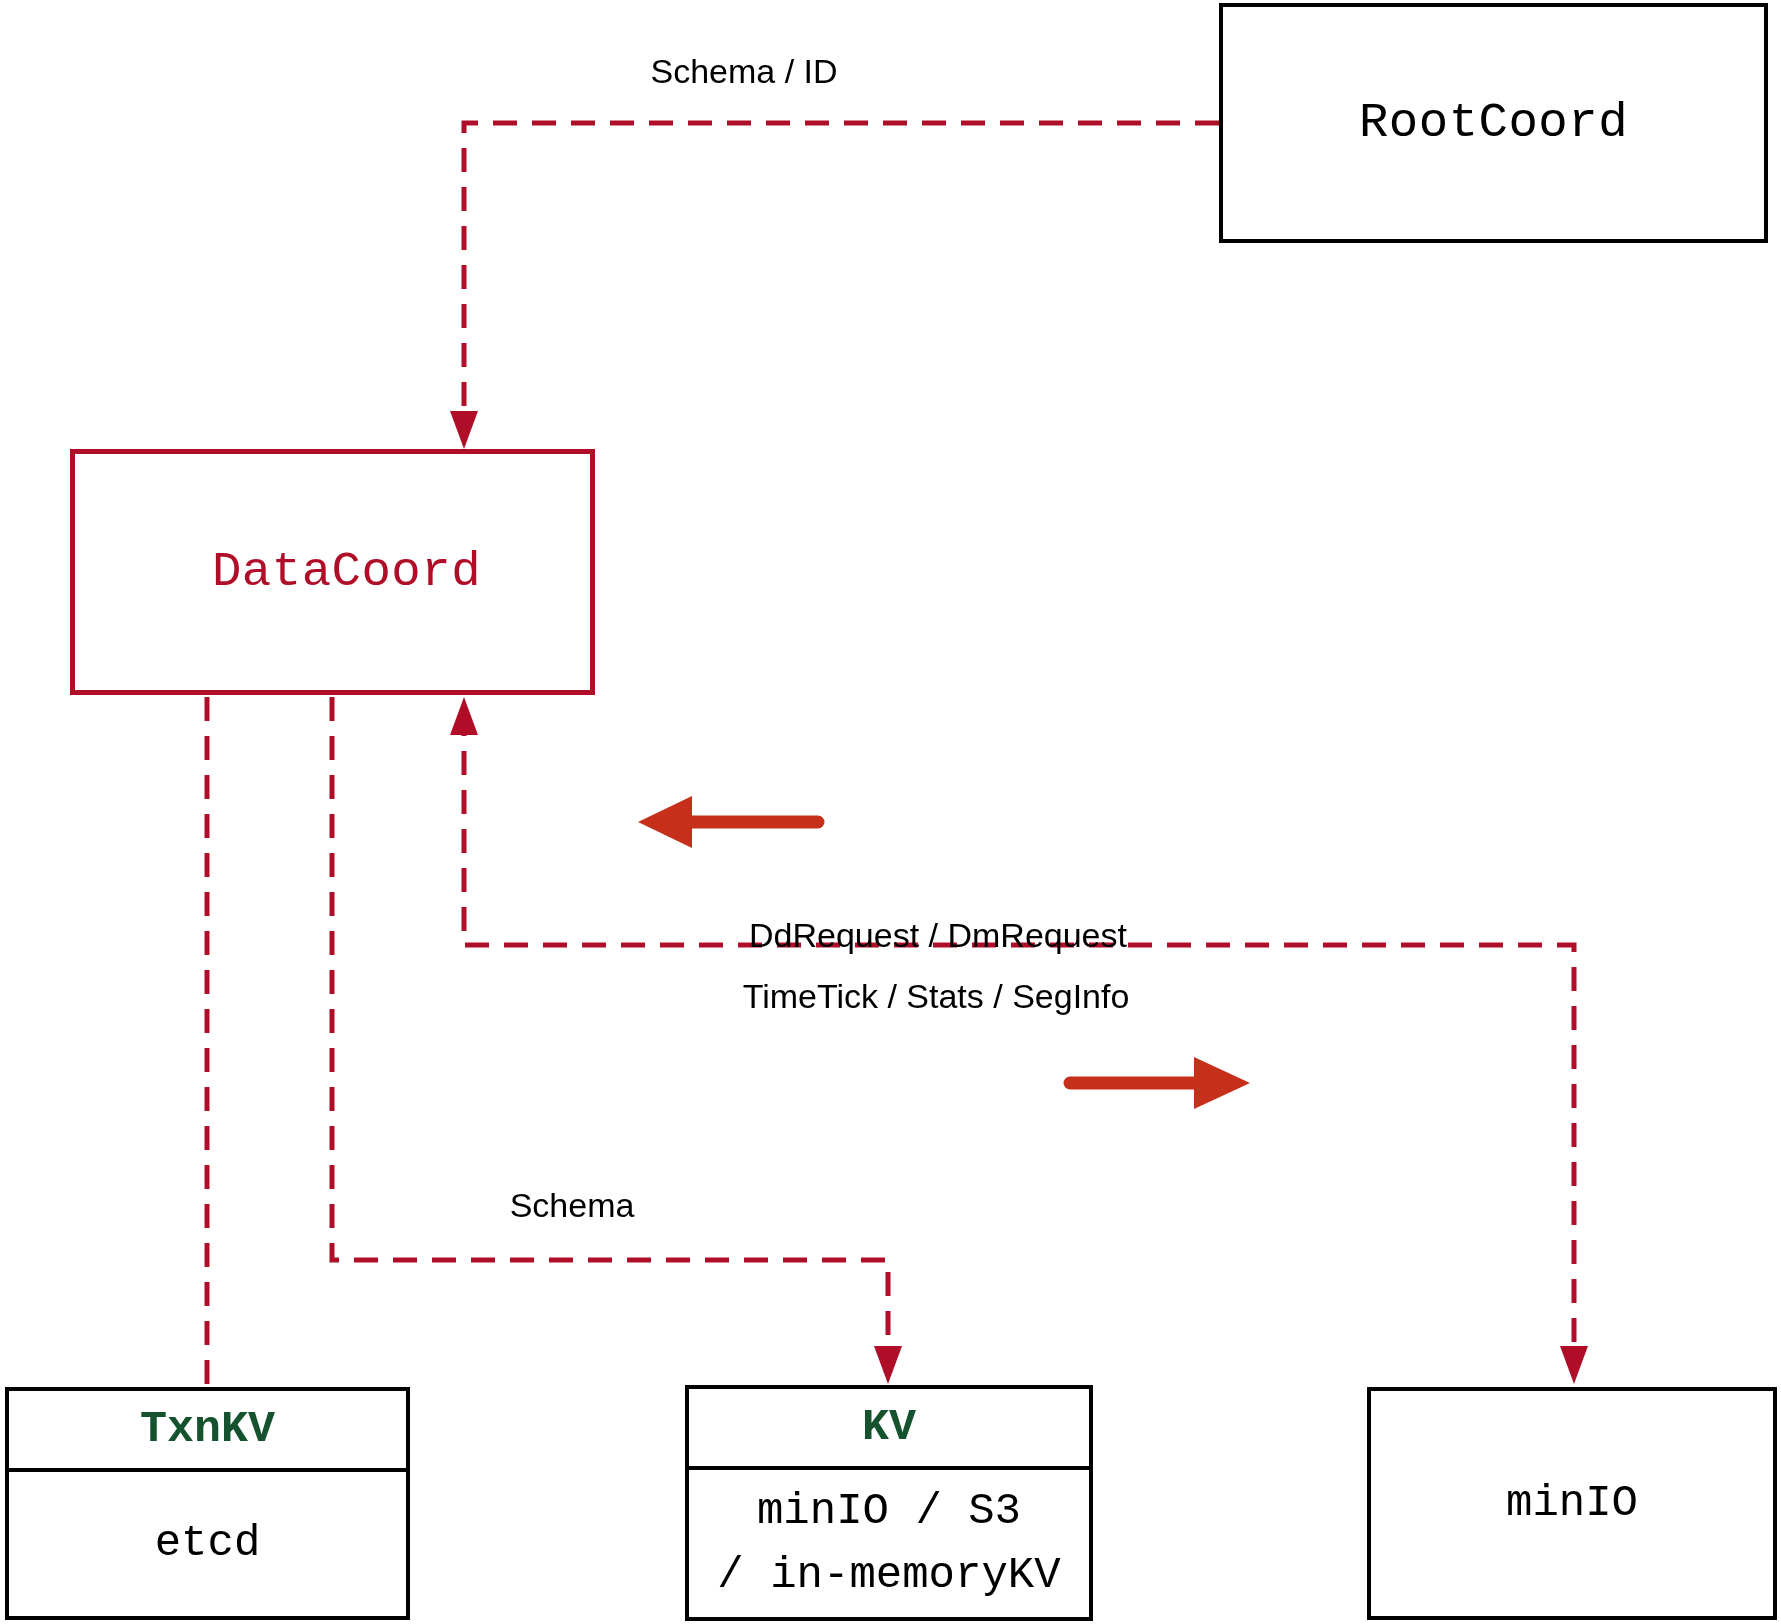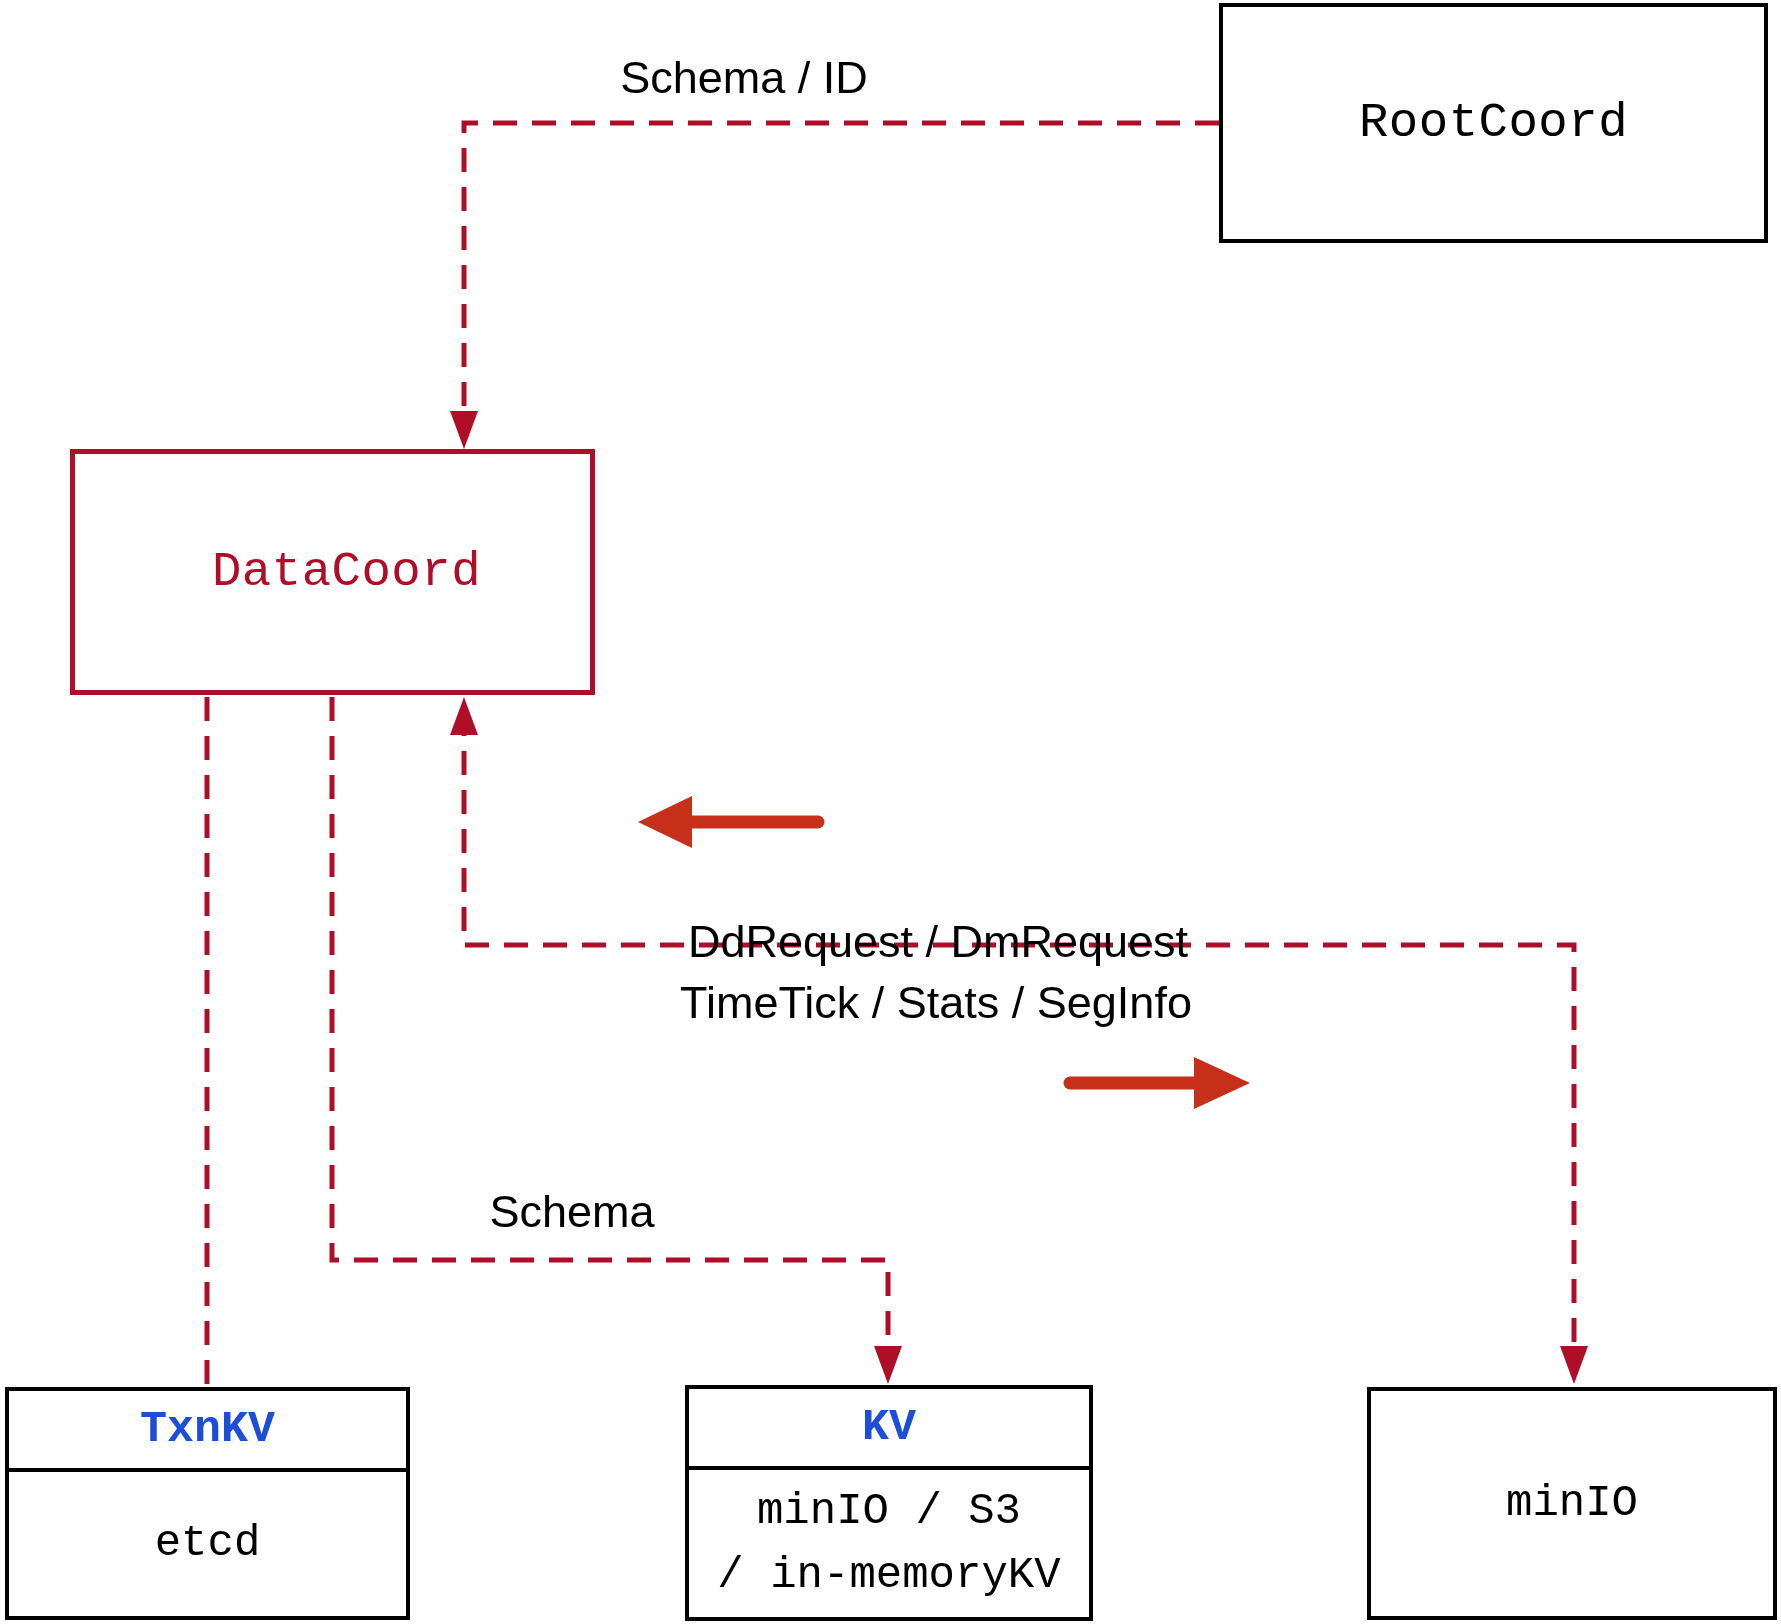--- a/index.html
+++ b/index.html
@@ -55,38 +55,38 @@
   #kv-node       { left: 685px;  top: 1385px; width: 408px; height: 236px; }
   #msgstream-node{ left: 1367px; top: 1387px; width: 410px; height: 233px; }
   .table-node .node-header {
     flex: 0 0 77px;
     border-bottom: 4px solid #000000;
     display: flex;
     align-items: center;
     justify-content: center;
     font-size: 45px;
     font-weight: bold;
-    color: #1d4ed8;
+    color: #14532d;
   }
   .table-node .node-body {
     flex: 1 1 auto;
     display: flex;
     flex-direction: column;
     align-items: center;
     justify-content: center;
     font-size: 44px;
     color: #000000;
     line-height: 1.45;
     text-align: center;
   }
   .edge-label {
     position: absolute;
     transform: translateX(-50%);
     white-space: nowrap;
-    font-size: 45px;
+    font-size: 34px;
     color: #000000;
   }
   #label-schema   { left: 744px; top: 52px;  }
   #label-ddreq    { left: 938px; top: 916px; }
   #label-timetick { left: 936px; top: 977px; }
   #label-binlogs  { left: 572px; top: 1186px;}
 </style>
 </head>
 <body>
 

